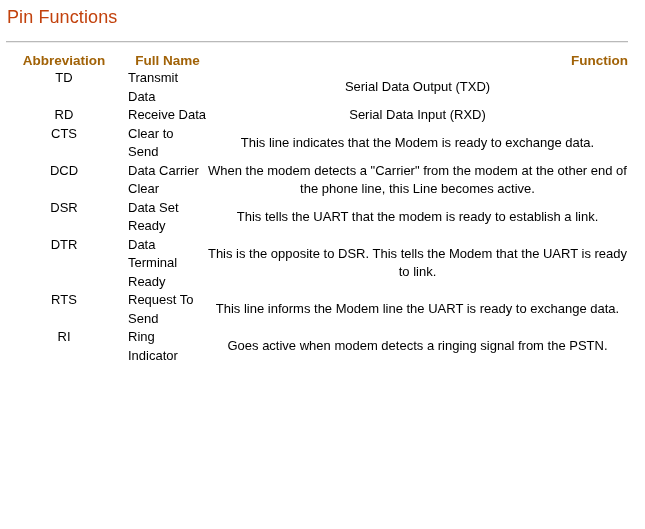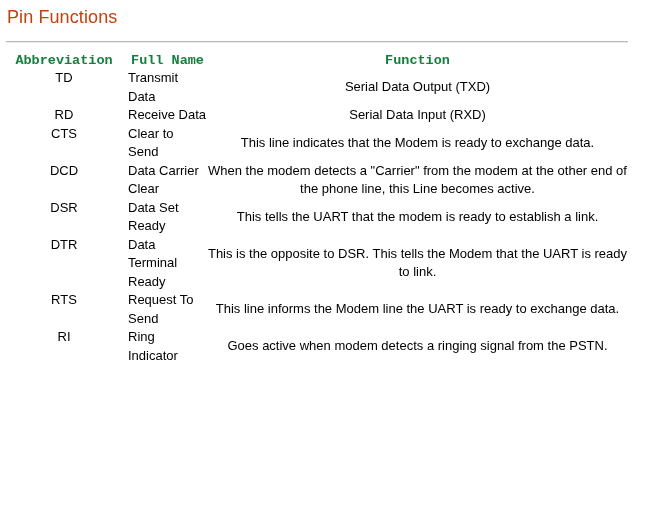--- a/index.html
+++ b/index.html
@@ -55,37 +55,36 @@
     margin-left: 0;
     font-size: 13px;
   }
   table.pin-table col.c-abbr { width: 128px; }
   table.pin-table col.c-full { width: 79px; }
   table.pin-table col.c-func { width: 421px; }
 
   table.pin-table th {
     font-size: 13.5px;
     font-weight: bold;
-    color: #15803d;
+    color: #a16207;
     padding: 0;
     line-height: 17px;
-    font-family: Liberation Mono, monospace;
   }
   th.th-abbr {
     text-align: center;
     vertical-align: top;
     padding-top: 3px;
   }
   th.th-full {
     text-align: center;
     vertical-align: top;
     padding-top: 3px;
   }
   th.th-func {
-    text-align: center;
+    text-align: right;
     vertical-align: middle;
     padding-left: 8px;
     margin-top: 28px;
   }
 
   table.pin-table td {
     padding: 0;
     font-size: 13px;
     line-height: 18.5px;
     color: #000;

